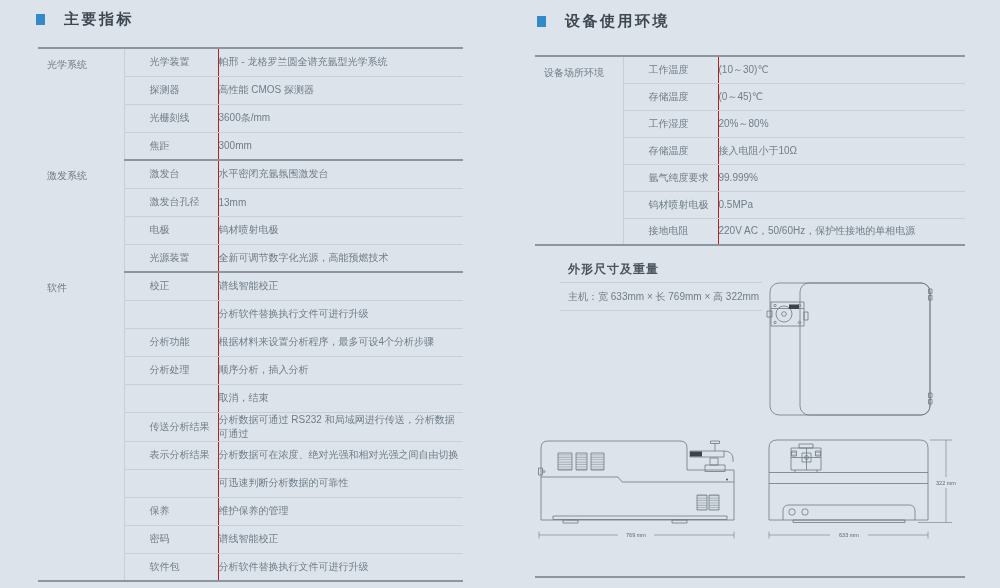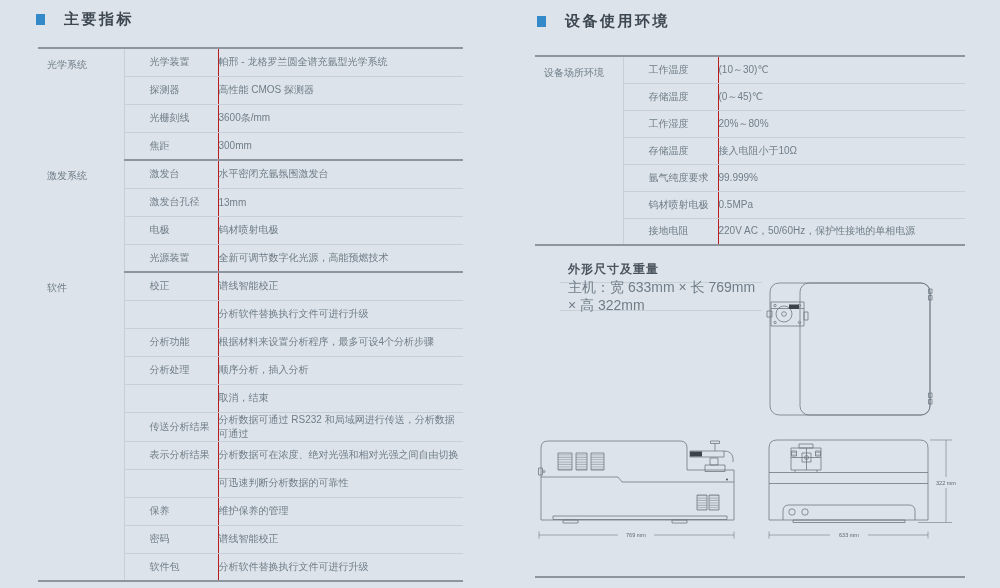--- a/index.html
+++ b/index.html
@@ -30,21 +30,21 @@
   td.c-param { padding-left:25px;  border-right:1px solid #b91c1c; border-bottom:1px solid #c7cfd7; }
   td.c-value { border-bottom:1px solid #c7cfd7; }
   tr.group-end td { border-bottom:2px solid #8d969e; }
   .w-g1 { width:86px; } .w-p1 { width:94px; }
   .w-g2 { width:88px; } .w-p2 { width:95px; }
 
   
   .dims { position:absolute; left:560px; top:258px; width:202px; }
   .dims-title { font-size:12px; font-weight:bold; color:#49535d; letter-spacing:1px;
     padding:3px 0 0 8px; height:25px; border-bottom:1px solid #c7cfd7; }
-  .dims-row { font-size:14px; color:#6f7d89; padding-left:8px; height:28px;
+  .dims-row { font-size:10px; color:#6f7d89; padding-left:8px; height:28px;
     display:flex; align-items:center; border-bottom:1px solid #c7cfd7; }
 
   
   svg.drawing { position:absolute; overflow:visible; }
   svg.drawing * { vector-effect:non-scaling-stroke; }
   .dim-label { font-size:5.5px; fill:#5f6973; }
 
   .bottom-rule { position:absolute; left:535px; top:576px; width:430px;
     border-top:2px solid #8d969e; }
 </style>

